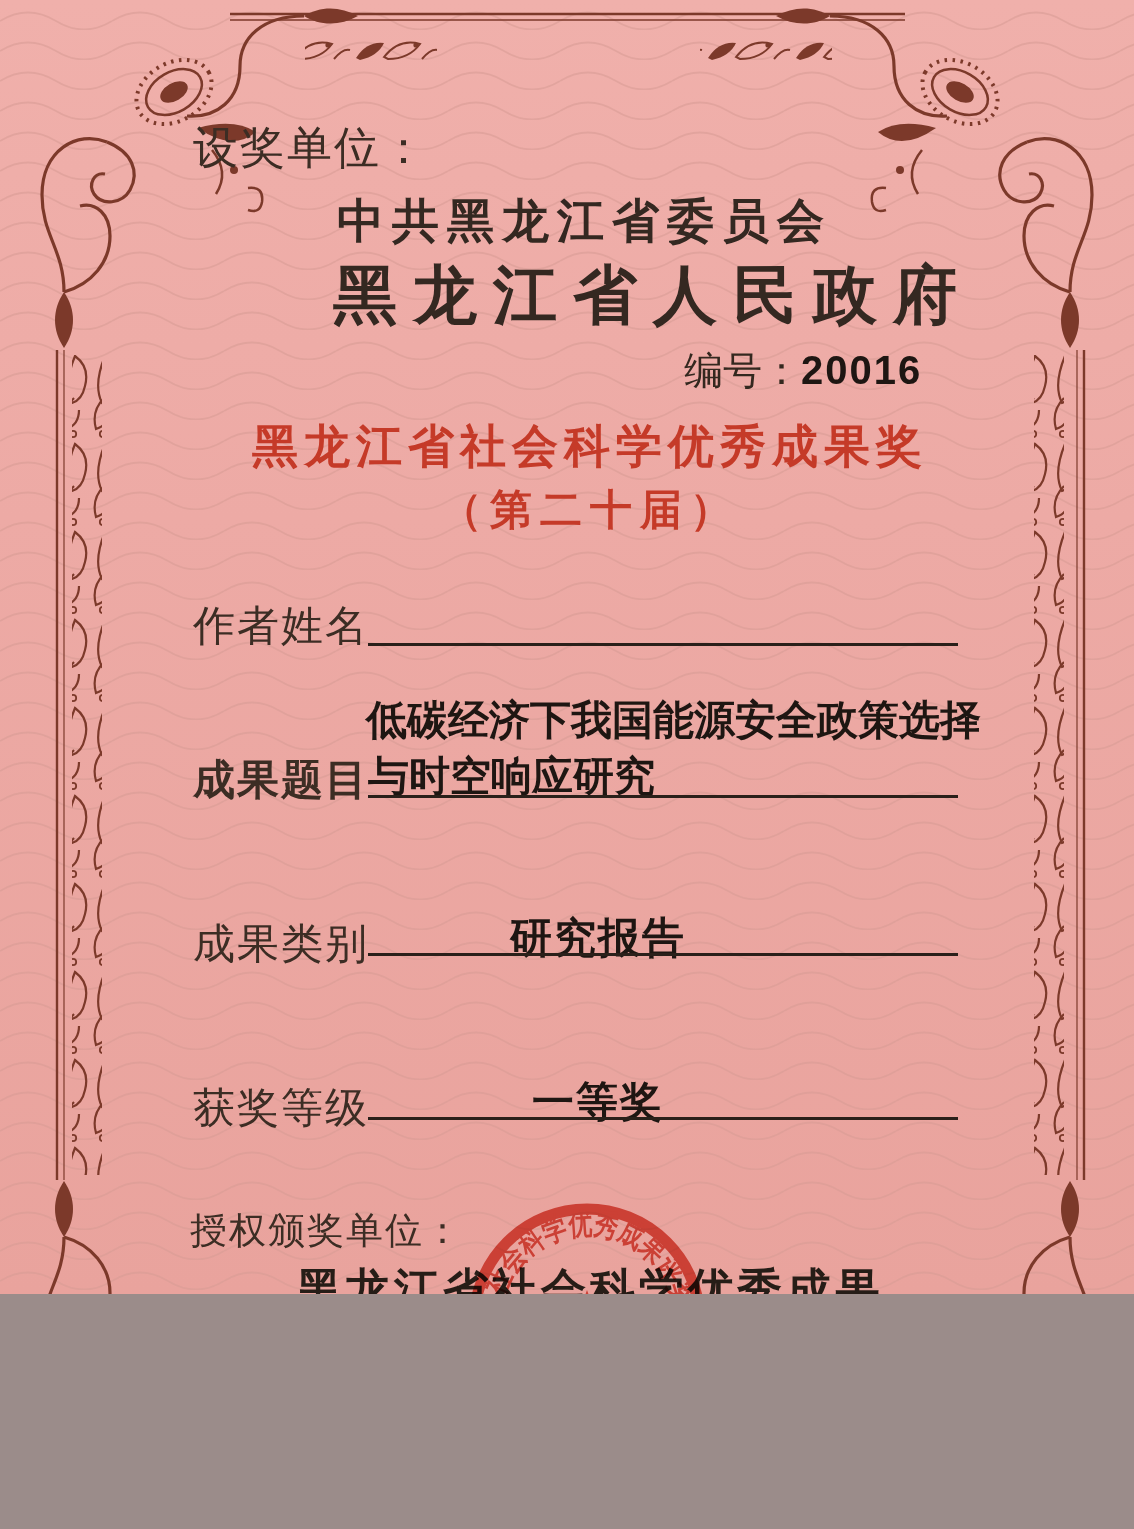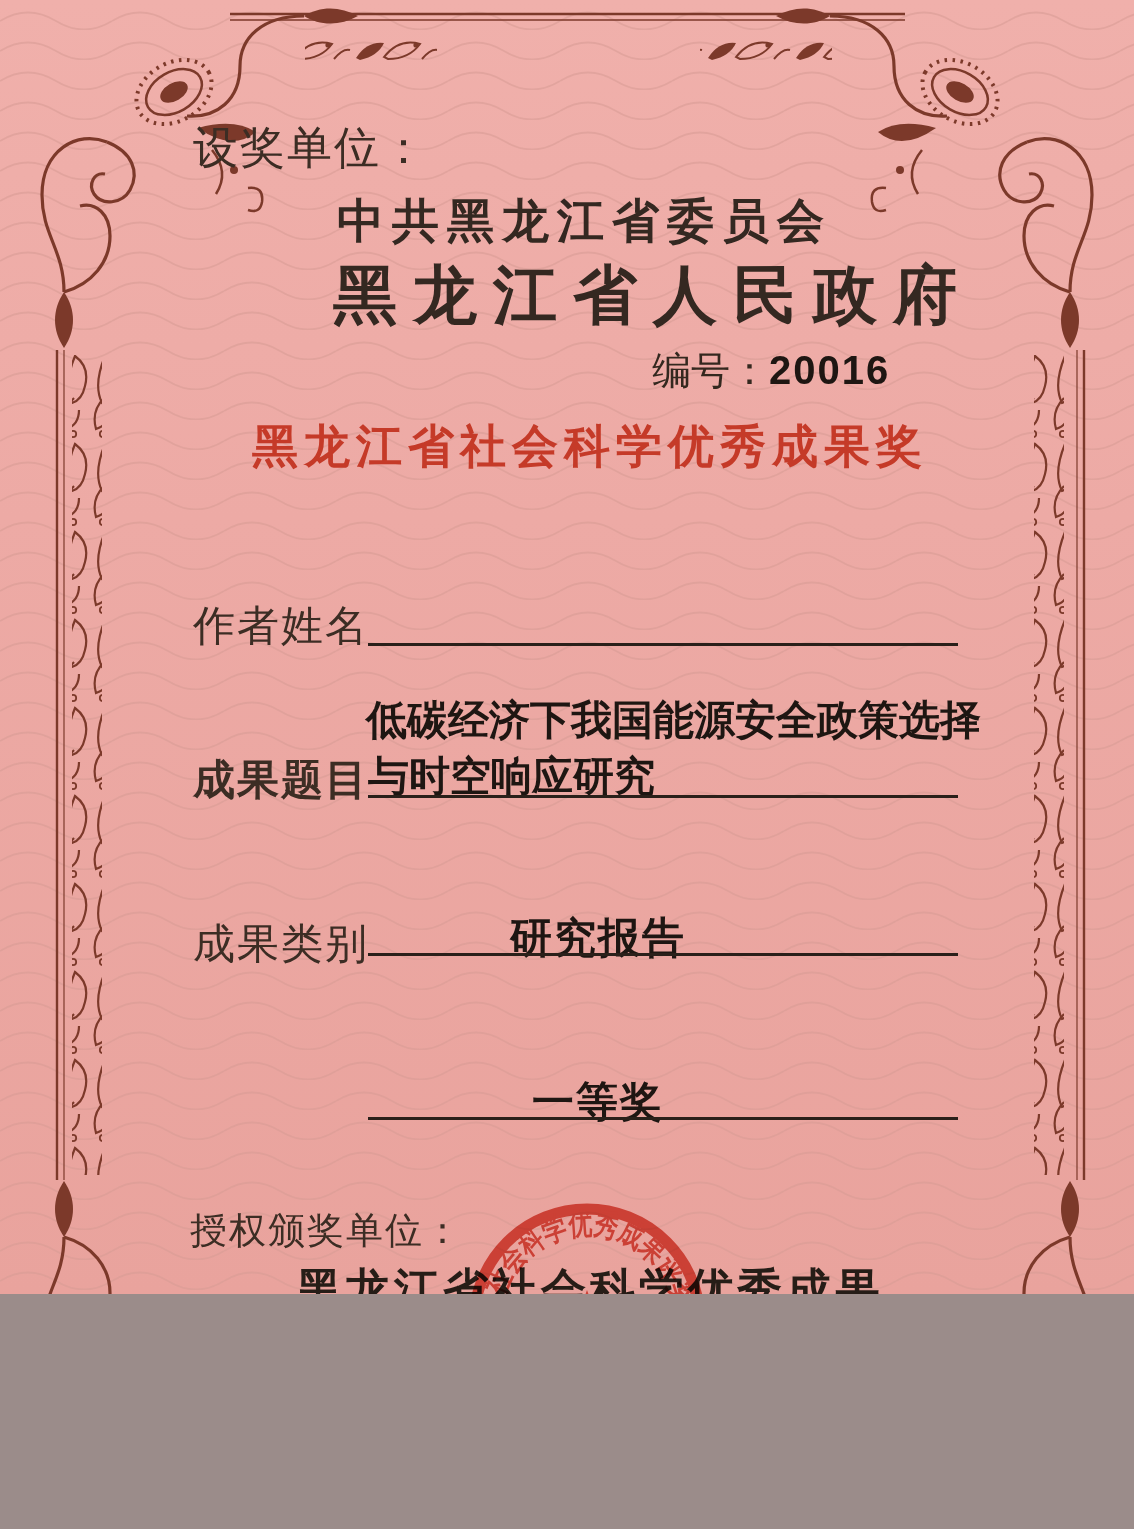--- a/index.html
+++ b/index.html
@@ -89,38 +89,40 @@
     <use href="#corner" transform="translate(1132,1529) scale(-1,-1)"></use>
   </svg>
 
   <div class="txt label serif" style="left:193px;top:118px;font-size:45px;">设奖单位：</div>
 
   <div class="txt serif" style="left:337px;top:190px;font-size:47px;font-weight:700;letter-spacing:8px;color:#342821;">中共黑龙江省委员会</div>
 
   <div class="txt serif" style="left:333px;top:252px;font-size:64px;font-weight:700;letter-spacing:16px;color:#342821;">黑龙江省人民政府</div>
 
   <div class="txt" style="left:652px;top:344px;">
-    <span class="serif" style="font-size:39px;color:#34281f;">编号：</span><span class="sans" style="font-size:40px;font-weight:700;letter-spacing:2px;color:#1e1612;">20016</span>
+    <span class="serif" style="font-size:39px;color:#34281f;margin-left:32px;">编号：</span><span class="sans" style="font-size:40px;font-weight:700;letter-spacing:2px;color:#1e1612;">20016</span>
   </div>
 
   <div class="txt centerband serif red" style="top:416px;font-size:46px;font-weight:800;letter-spacing:6px;">黑龙江省社会科学优秀成果奖</div>
 
+  <div class="txt centerband serif red" style="top:482px;font-size:42px;font-weight:700;letter-spacing:8px;">（第二十届）</div>
 
   <div class="txt label serif" style="left:193px;top:598px;">作者姓名</div>
   <div class="underline" style="left:368px;top:643px;width:590px;"></div>
 
   <div class="txt value" style="left:366px;top:693px;">低碳经济下我国能源安全政策选择</div>
   <div class="txt label serif" style="left:193px;top:752px;font-weight:bold;">成果题目</div>
   <div class="txt value" style="left:368px;top:749px;">与时空响应研究</div>
   <div class="underline" style="left:368px;top:795px;width:590px;"></div>
 
   <div class="txt label serif" style="left:193px;top:916px;">成果类别</div>
   <div class="txt value" style="left:368px;top:910px;width:460px;text-align:center;font-size:42px;letter-spacing:2px;">研究报告</div>
   <div class="underline" style="left:368px;top:953px;width:590px;"></div>
 
+  <div class="txt label serif" style="left:193px;top:1080px;">获奖等级</div>
   <div class="txt value" style="left:368px;top:1074px;width:460px;text-align:center;font-size:42px;letter-spacing:2px;">一等奖</div>
   <div class="underline" style="left:368px;top:1117px;width:590px;"></div>
 
   <div class="txt serif" style="left:190px;top:1206px;font-size:37px;color:#3c2d24;letter-spacing:2px;">授权颁奖单位：</div>
 
   <div class="txt centerband serif" style="top:1260px;font-size:45px;font-weight:700;letter-spacing:4px;color:#261d17;">黑龙江省社会科学优秀成果</div>
 
   <div class="txt centerband serif" style="top:1322px;font-size:44px;font-weight:700;letter-spacing:30px;padding-left:30px;color:#261d17;">评奖委员会</div>
 
   <div class="txt centerband sans" style="top:1372px;font-size:42px;font-weight:600;color:#221a15;">2023年4月20日</div>

